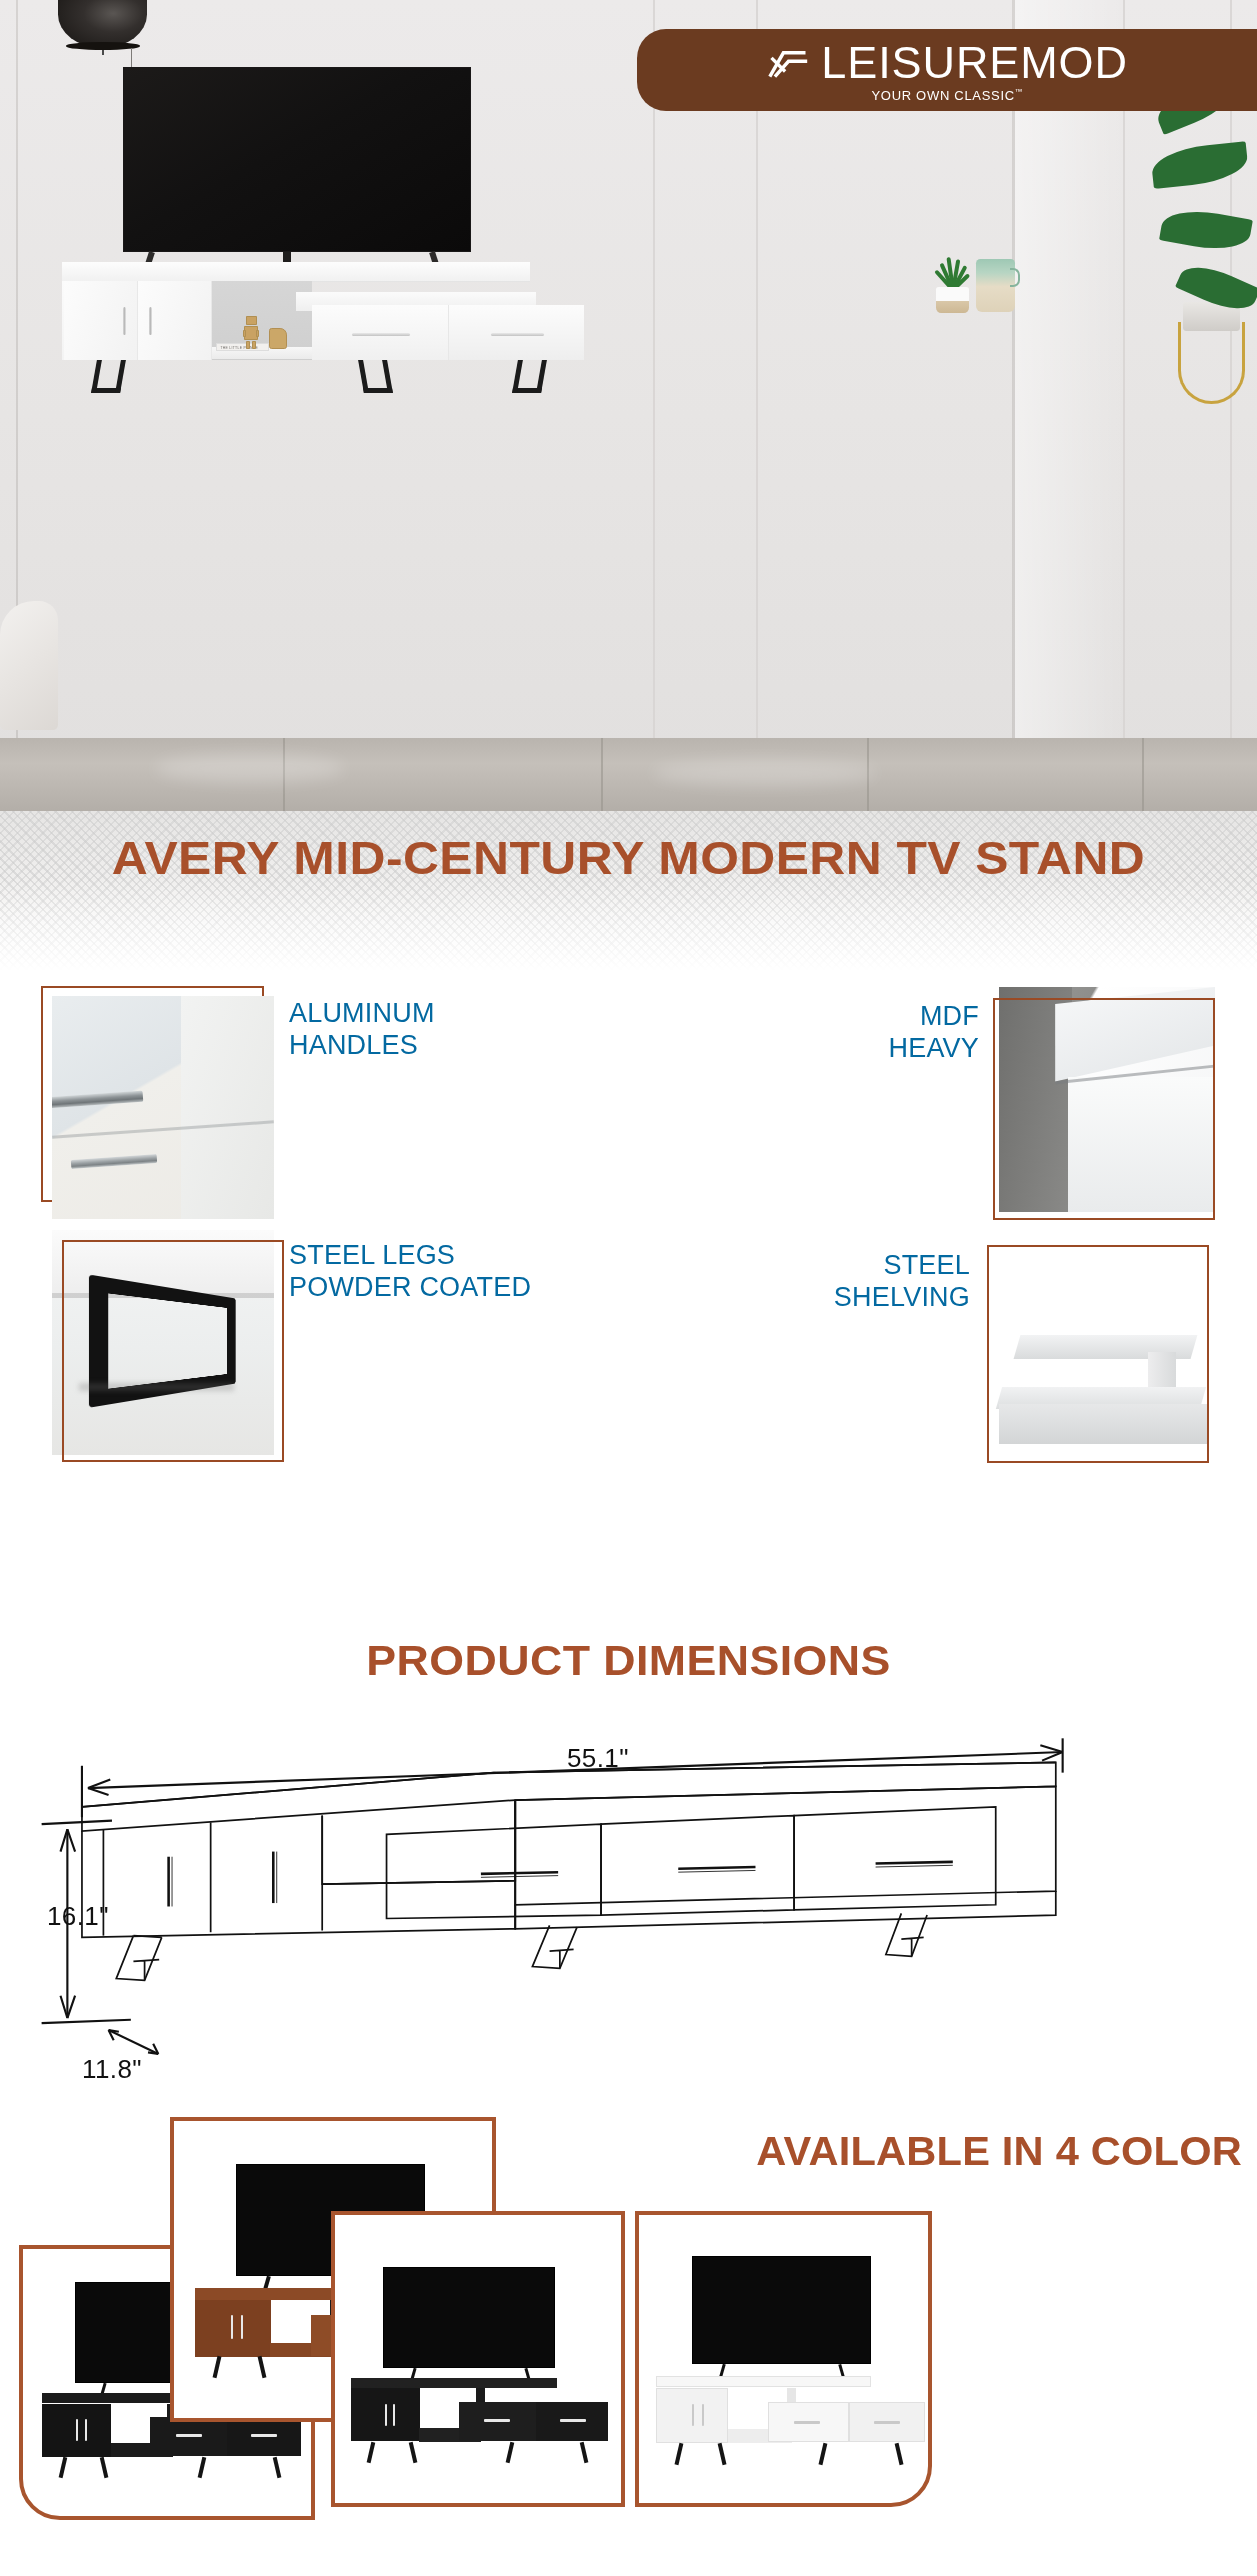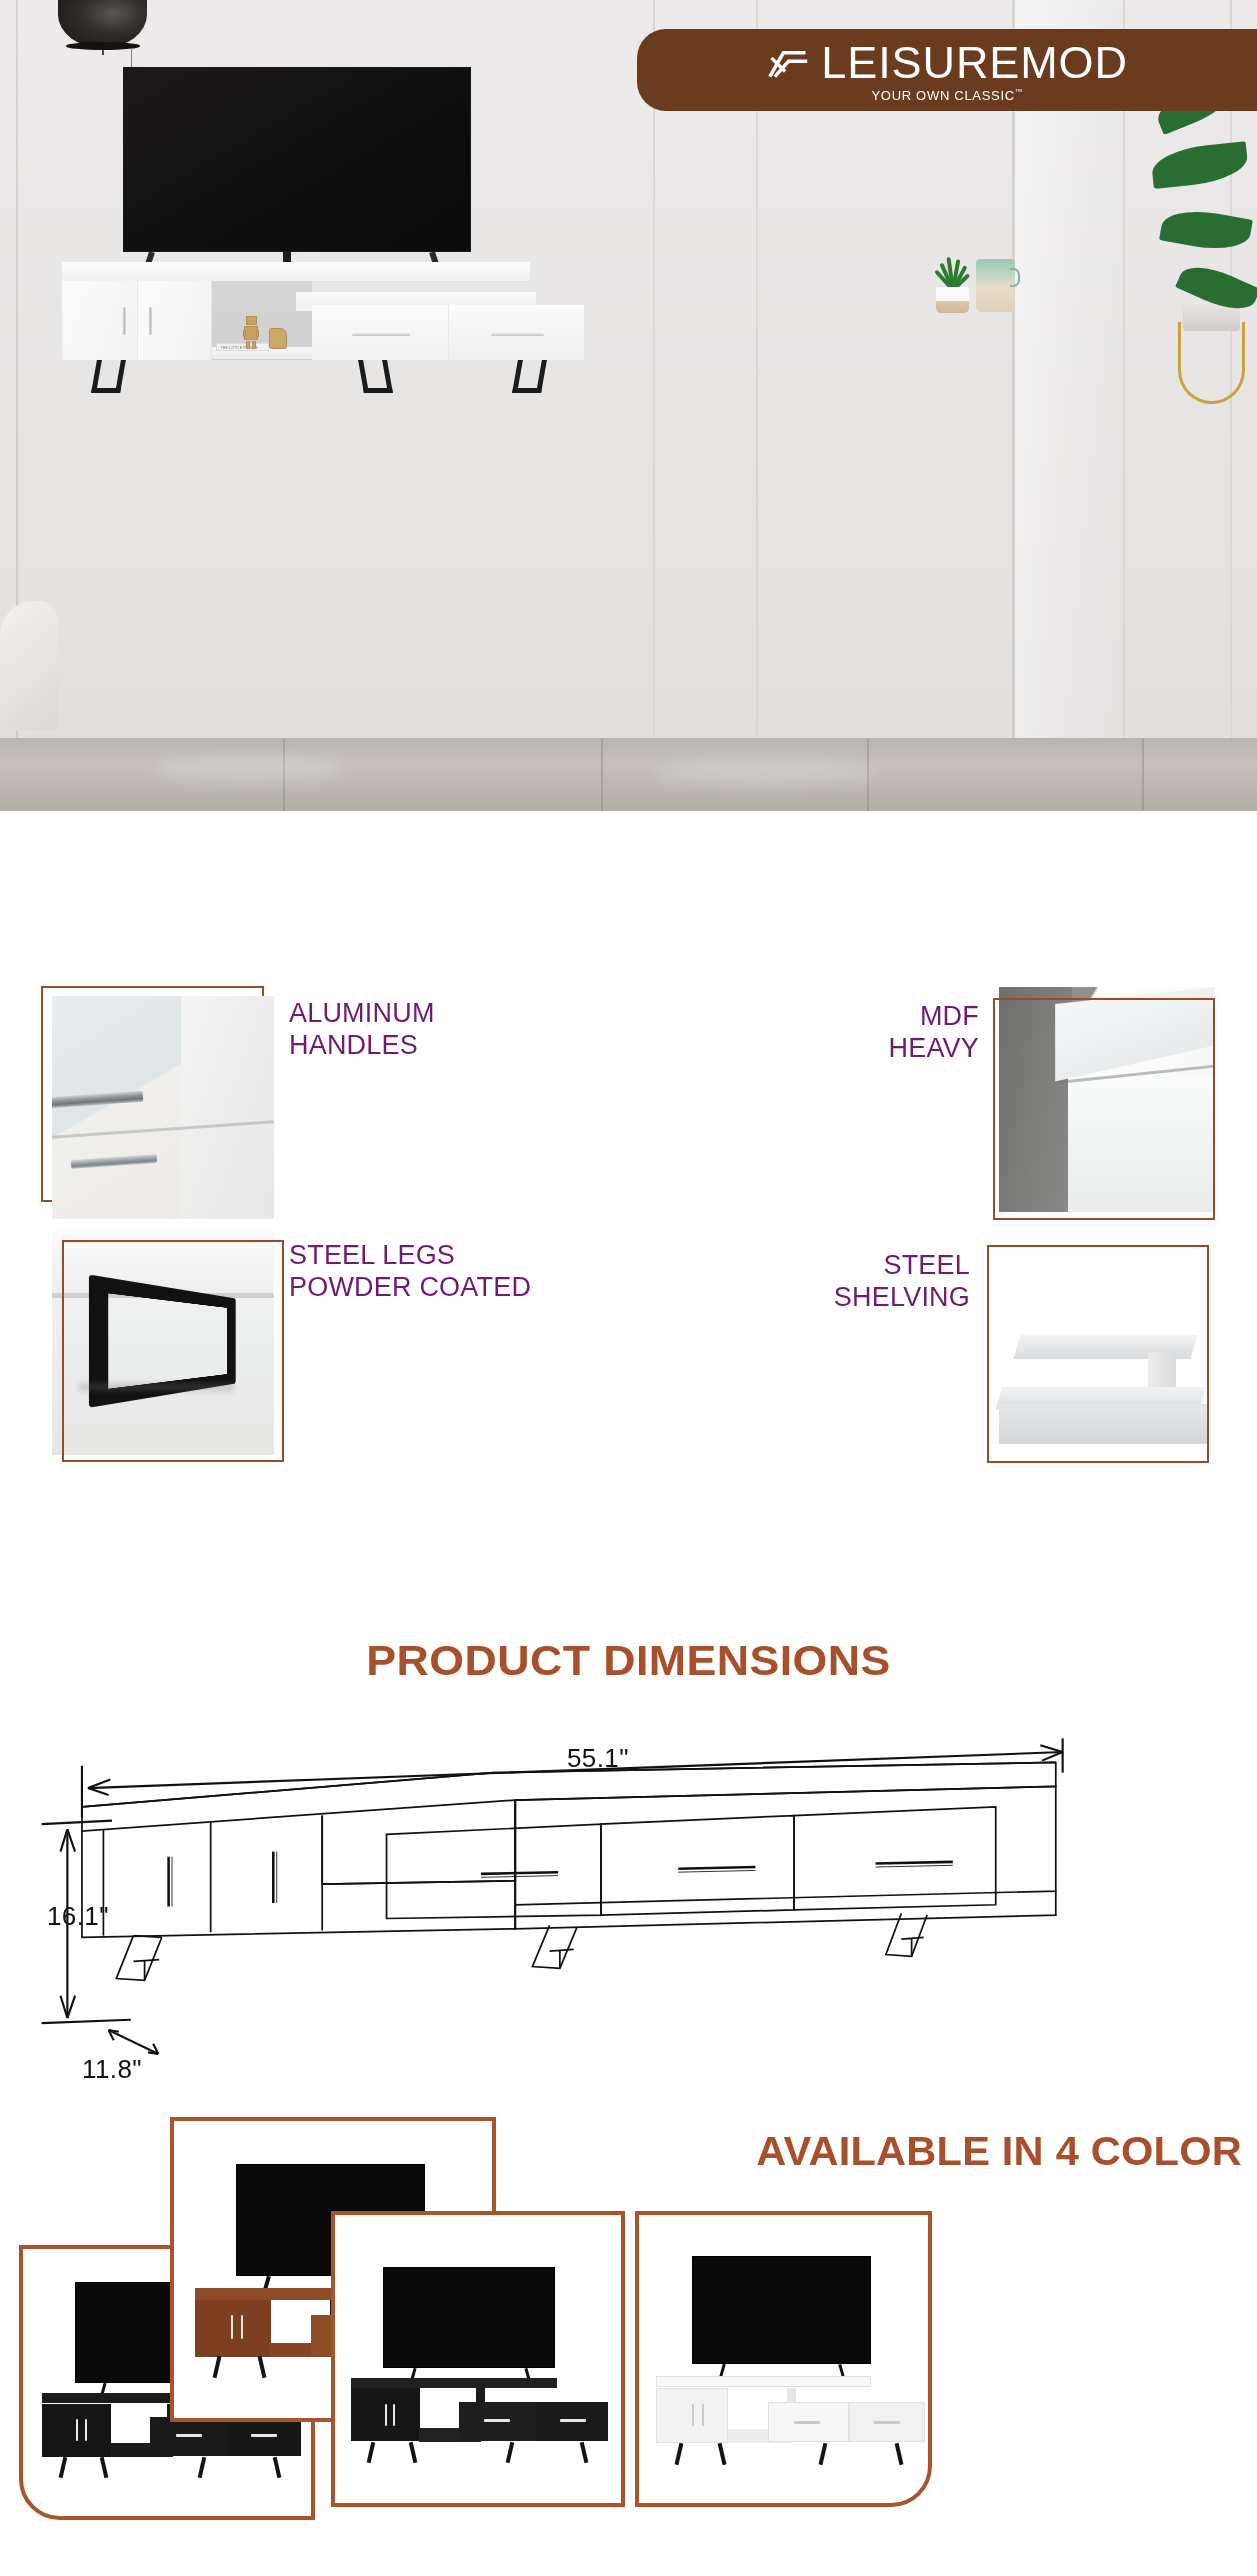--- a/index.html
+++ b/index.html
@@ -133,21 +133,21 @@
     font-size:47px; font-weight:700; letter-spacing:0.4px;
     color:#A8502B;
     transform:scaleX(1.06);
     white-space:nowrap;
   }
 
   
   .feature { position:absolute; }
   .fphoto { position:absolute; overflow:hidden; background:#d8dadb; }
   .fframe { position:absolute; border:2.6px solid #9A4A24; }
-  .ftext { position:absolute; color:#701a75; font-size:27px; line-height:1.17; letter-spacing:0.2px; }
+  .ftext { position:absolute; color:#0369a1; font-size:27px; line-height:1.17; letter-spacing:0.2px; }
   .ftext.right { text-align:right; }
 
   
   .ph-alum { background:linear-gradient(150deg,#e9edef 0%,#dfe4e7 40%,#f0efeb 41%,#eceae5 100%); }
   .ph-alum .bar1 { position:absolute; left:-3.4px; top:44%; width:94px; height:11px; background:linear-gradient(180deg,#cfd4d6,#8d9396 40%,#6f7578 70%,#b9bec0); transform:rotate(-4deg); border-radius:1.7px; }
   .ph-alum .bar2 { position:absolute; left:19px; top:72%; width:86px; height:9.4px; background:linear-gradient(180deg,#d4d8da,#999fa2 45%,#7d8386 72%,#c4c9cb); transform:rotate(-4deg); border-radius:1.7px; }
   .ph-alum .edge { position:absolute; left:0; top:59%; width:100%; height:2.6px; background:rgba(150,155,158,.45); transform:rotate(-4deg); }
   .ph-alum .face { position:absolute; left:58%; top:0; width:42%; height:100%; background:linear-gradient(110deg,#f2f3f2,#e7e8e6); }
 
   
@@ -309,20 +309,24 @@
         <path d="M6 14 L22 30" stroke="#fff" stroke-width="4" fill="none"></path>
       </svg>
       <span style="color:#fff;font-size:45px;font-weight:400;letter-spacing:0.9px;">LEISUREMOD</span>
     </div>
     <div style="display:flex;align-items:flex-start;margin-top:-1.7px;">
       <span style="color:#fff;font-size:13px;letter-spacing:0.7px;">YOUR OWN CLASSIC</span>
       <span style="color:#fff;font-size:7.7px;margin-top:-0.9px;">™</span>
     </div>
   </div>
 
+  <div class="title-band">
+    <div class="herring"></div>
+    <div class="product-title">AVERY MID-CENTURY  MODERN TV STAND</div>
+  </div>
 
   <div class="feature">
     <div class="fframe" style="left:41px;top:986px;width:223px;height:216px;"></div>
     <div class="fphoto ph-alum" style="left:52px;top:996px;width:222px;height:223px;">
       <div class="face"></div>
         <div class="edge"></div>
         <div class="bar1"></div>
         <div class="bar2"></div>
     </div>
     <div class="ftext" style="left:289px;top:998px;width:361px;">

